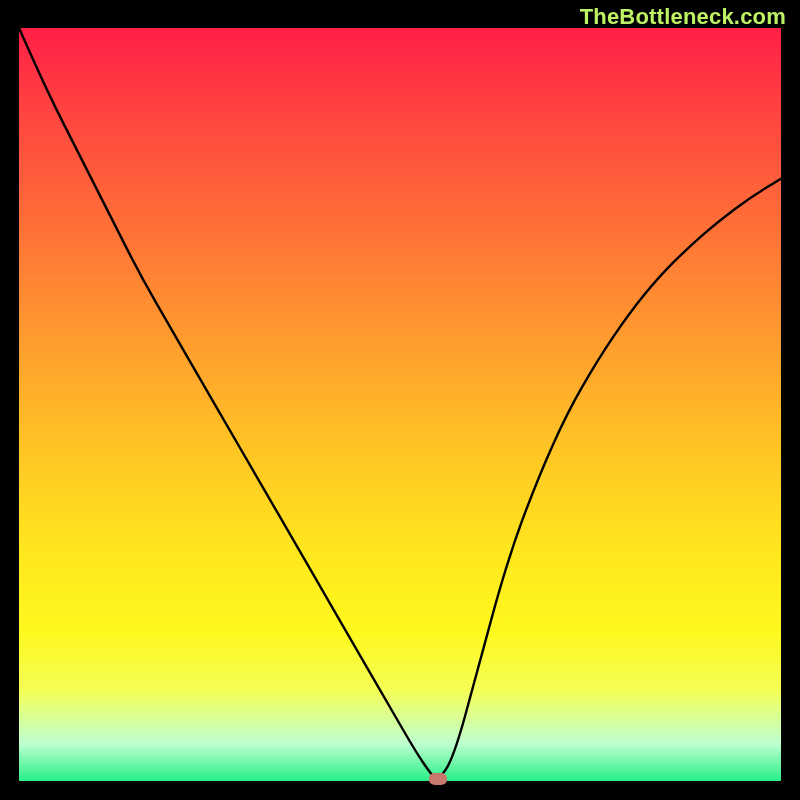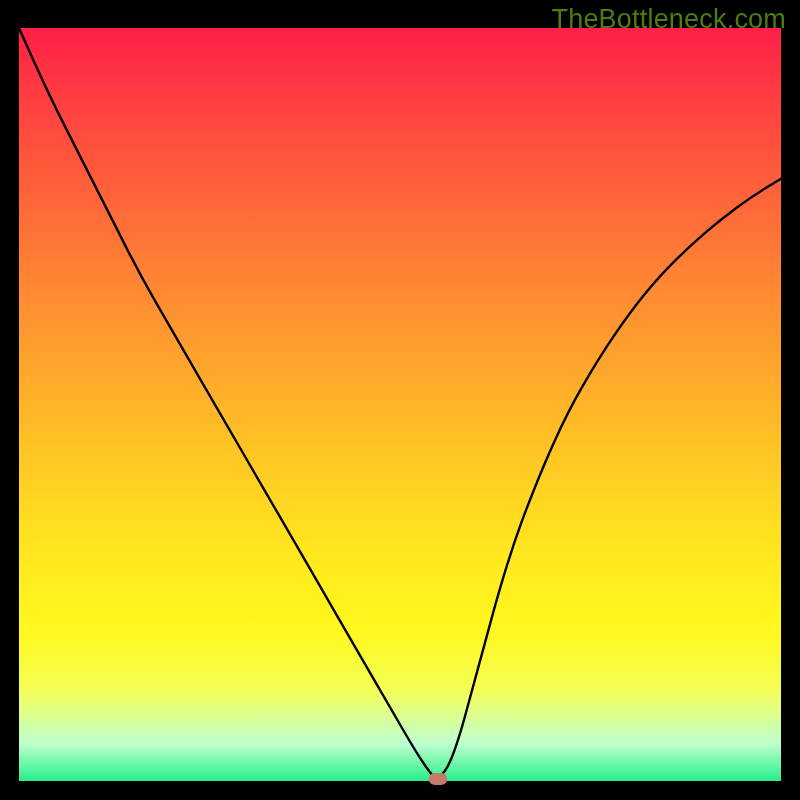--- a/index.html
+++ b/index.html
@@ -14,23 +14,23 @@
   .frame {
     position: relative;
     width: 800px;
     height: 800px;
     background: #000;
   }
   .watermark {
     position: absolute;
     top: 4px;
     right: 14px;
-    color: #4d7c0f;
-    font-size: 27px;
-    font-weight: 400;
+    color: #bef264;
+    font-size: 22px;
+    font-weight: 700;
     letter-spacing: 0.2px;
     z-index: 10;
   }
   .plot-area {
     position: absolute;
     left: 19px;
     top: 28px;
     width: 762px;
     height: 753px;
     

